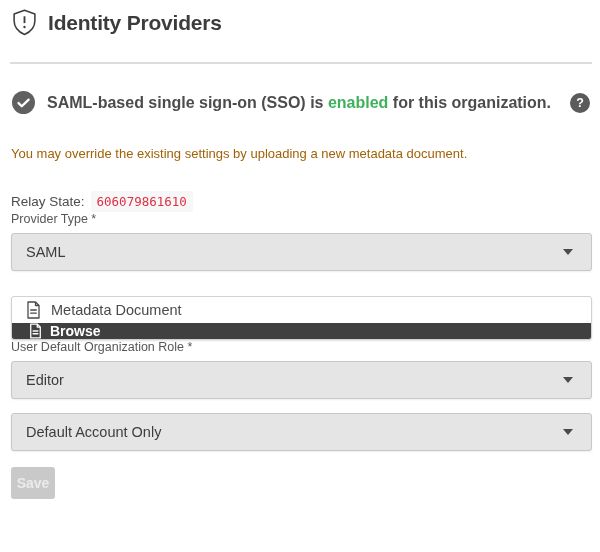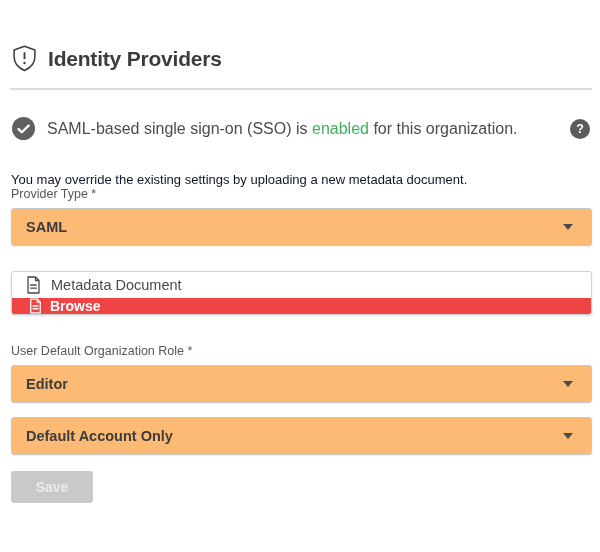--- a/index.html
+++ b/index.html
@@ -7,56 +7,55 @@
   body {
     width: 600px; height: 552px; overflow: hidden;
     font-family: "Liberation Sans", "DejaVu Sans", sans-serif;
     color: #4c4c4c;
   }
   .page { padding: 0 8px 0 10px; }
 
   
   header {
     display: flex; align-items: center; gap: 11px;
-    padding: 9px 2px 16px 2px;
+    padding: 9px 2px 26px 2px;
     border-bottom: 2px solid #dcdcdc;
-    margin-top: 36px;
   }
   h1 { font-size: 21px; font-weight: 700; color: #3c3c3c; letter-spacing: -0.2px; }
 
   
   .status-row { margin-top: 27px; display: flex; align-items: center; padding: 0 2px; }
   .check-wrap { margin-right: 12px; display: flex; }
-  .status-text { font-size: 16px; color: #4c4c4c; }
+  .status-text { font-size: 16px; color: #4c4c4c; font-weight: bold; }
   .green { color: #3eb15b; }
   .help-wrap { margin-left: auto; display: flex; cursor: pointer; }
 
   
-  .description { margin-top: 32px; font-size: 13px; color: #0f172a; padding-left: 1px; }
+  .description { margin-top: 32px; font-size: 13px; color: #a16207; padding-left: 1px; }
 
   
   .relay-row { margin-top: 30px; font-size: 13.5px; display: flex; align-items: center; padding-left: 1px; }
   .relay-value {
     font-family: "DejaVu Sans Mono", "Liberation Mono", monospace;
     font-size: 12.5px; color: #e02f44;
     background: #f7f7f7; padding: 3px 6px; border-radius: 3px; margin-left: 6px;
   }
 
   
   .form-group { padding-left: 1px; }
   .g1 { }
-  .g2 { margin-top: 29px; }
+  .g2 { }
   .g3 { margin-top: 14px; }
   .form-group label { display: block; font-size: 12.5px; color: #575757; margin-bottom: 7px; }
   .select {
-    height: 38px; background: #fdba74;
+    height: 38px; background: #e5e5e5;
     border: 1px solid #c7c7c7; border-radius: 3px;
     box-shadow: 0 1px 2px rgba(0,0,0,0.07);
     display: flex; align-items: center; justify-content: space-between;
-    padding: 0 18px 0 14px; cursor: pointer; font-weight: bold;
+    padding: 0 18px 0 14px; cursor: pointer;
   }
   .select-value { font-size: 14.5px; color: #3d3d3d; }
   .caret {
     width: 0; height: 0;
     border-left: 5px solid transparent; border-right: 5px solid transparent;
     border-top: 6px solid #4a4a4a;
   }
 
   
   .file-row {
@@ -66,30 +65,30 @@
     display: flex; align-items: stretch; overflow: hidden;
     background: #fff;
     flex-direction: column;
   }
   .file-left {
     flex: 1; display: flex; align-items: center; gap: 10px;
     padding: 0 14px; cursor: pointer;
   }
   .file-placeholder { font-size: 14.5px; color: #4a4a4a; }
   .browse-btn {
-    border: none; background: #ef4444; color: #fff;
+    border: none; background: #404040; color: #fff;
     font-family: inherit; font-size: 14px; font-weight: 700;
     display: flex; align-items: center; gap: 8px;
     padding: 0 17px; cursor: pointer;
   }
 
   
   .save-btn {
     margin: 16px 0 0 1px;
-    width: 82px; height: 32px;
+    width: 44px; height: 32px;
     background: #c9c9c9; color: #ebebeb;
     border: none; border-radius: 3px;
     font-family: inherit; font-size: 14px; font-weight: 700;
     cursor: not-allowed;
   }
   .icon { display: inline-flex; }
 </style>
 </head>
 <body>
 
@@ -117,20 +116,24 @@
     <span class="icon help-wrap">
       <svg width="20" height="20" viewBox="0 0 24 24">
         <circle cx="12" cy="12" r="12" fill="#5b5b5b"></circle>
         <text x="12" y="17" text-anchor="middle" font-size="15" font-weight="bold" fill="#ffffff" font-family="Liberation Sans, sans-serif">?</text>
       </svg>
     </span>
   </div>
 
   <p class="description">You may override the existing settings by uploading a new metadata document.</p>
 
+  <div class="relay-row">
+    <span>Relay State:</span>
+    <code class="relay-value">606079861610</code>
+  </div>
 
   <div class="form-group g1">
     <label>Provider Type *</label>
     <div class="select">
       <span class="select-value">SAML</span>
       <span class="caret"></span>
     </div>
   </div>
 
   <div class="file-row">

